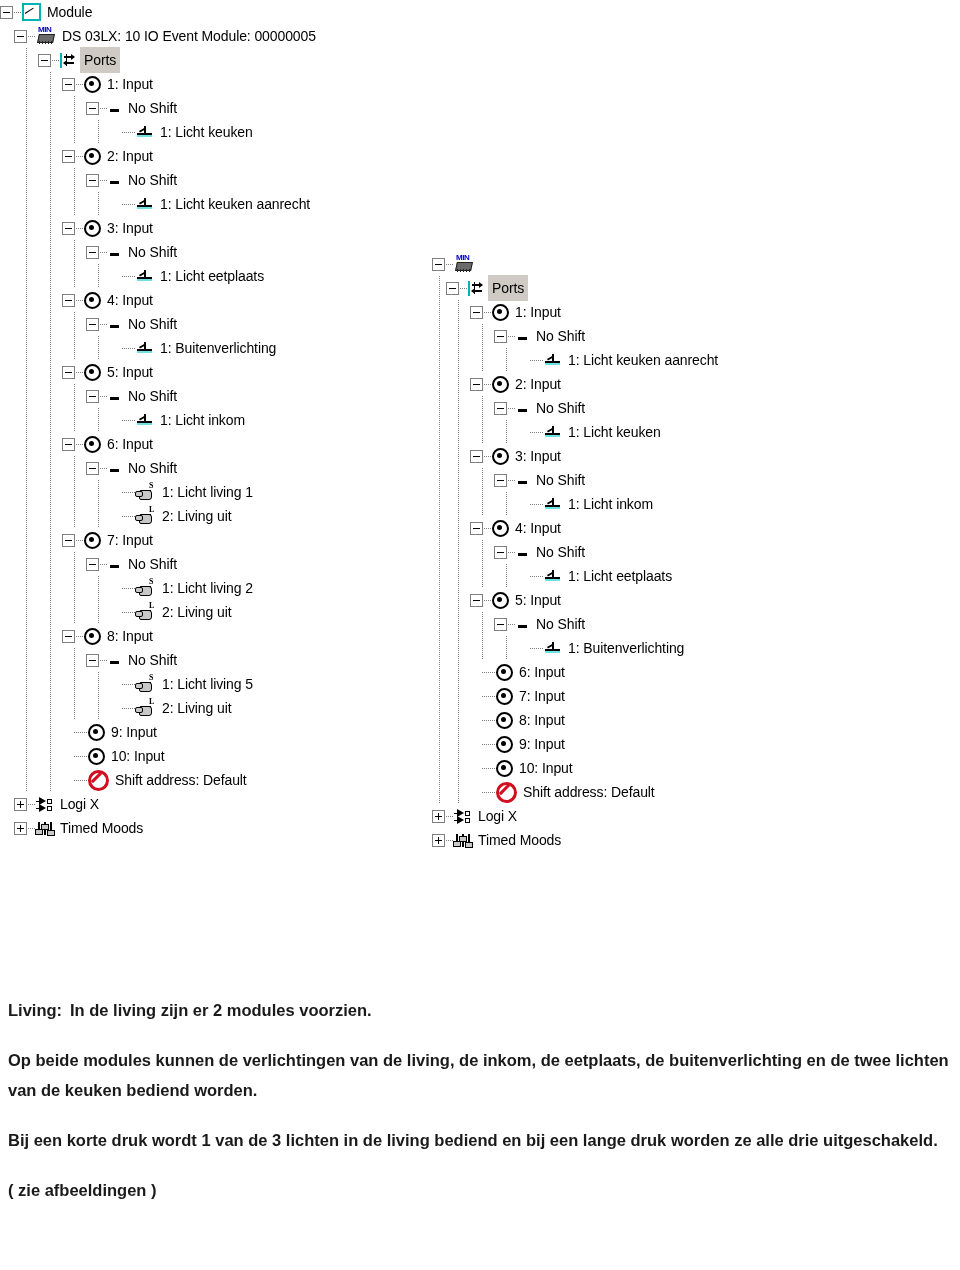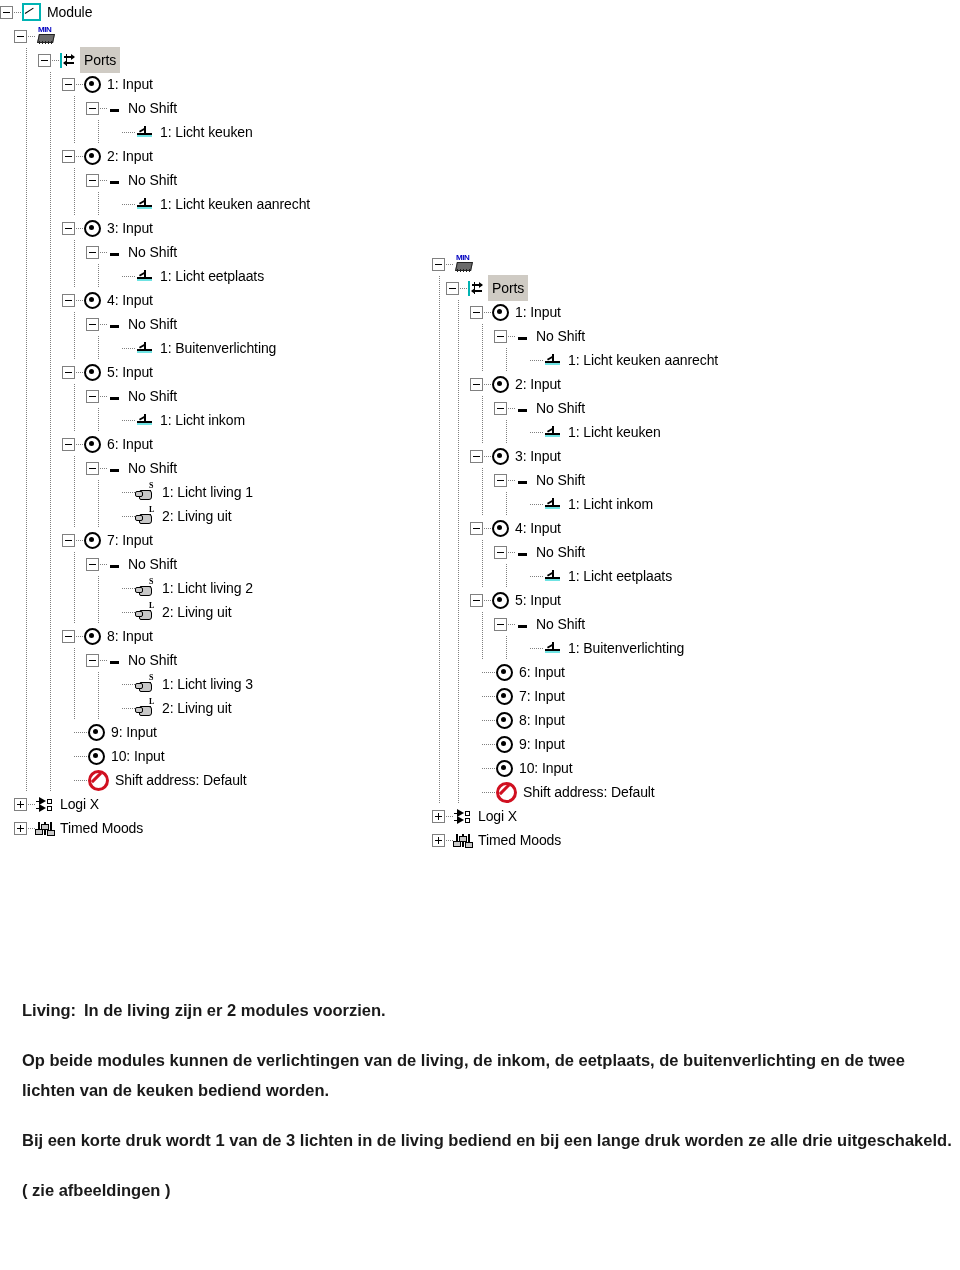--- a/index.html
+++ b/index.html
@@ -161,21 +161,21 @@
 
   
   #textblock{
     position:absolute;left:0;top:995px;width:960px;
     font-family:"Liberation Sans", sans-serif;
     font-weight:bold;
     font-size:16.5px;
     line-height:30px;
     color:#1a1a1a;
   }
-  #textblock p{margin:0 0 20px 14px;padding-left:8px;}
+  #textblock p{margin:0 0 20px 0;padding-left:8px;}
   #textblock .lead{display:flex;}
   #textblock .lead .k{flex:0 0 62px;}
 </style>
 </head>
 <body>
 
 <div id="screenshot">
   <div class="tree" id="tree-left">
       <div class="row">
         <span class="exp"></span>
@@ -185,20 +185,21 @@
       </div>
       <div class="row">
         <span class="indent" style="width: 14px;"></span>
         <span class="exp"></span>
         <span class="dots"></span>
         <span class="ico ico-chip">
           <span class="min">MIN</span>
           <span class="body"></span>
           <span class="legs"></span>
         </span>
+        <span class="label">DS 03LX: 10 IO Event Module: 00000005</span>
       </div>
       <div class="row">
         <span class="indent" style="width: 14px;"></span>
         <span class="indent line" style="width: 24px;"></span>
         <span class="exp"></span>
         <span class="dots"></span>
         <span class="ico ico-ports">
           <span class="bar"></span>
           <span class="v"></span>
           <span class="a1"></span>
@@ -509,21 +510,21 @@
         <span class="indent line" style="width: 24px;"></span>
         <span class="indent line" style="width: 24px;"></span>
         <span class="spacer11"></span>
         <span class="dots w14"></span>
         <span class="ico ico-hand">
           <span class="cuff"></span>
           <span class="palm"></span>
           <span class="finger"></span>
           <span class="badge">S</span>
         </span>
-        <span class="label">1: Licht living 3</span>
+        <span class="label">1: Licht living 5</span>
       </div>
       <div class="row">
         <span class="indent" style="width: 14px;"></span>
         <span class="indent line" style="width: 24px;"></span>
         <span class="indent line" style="width: 24px;"></span>
         <span class="indent line" style="width: 24px;"></span>
         <span class="indent line" style="width: 24px;"></span>
         <span class="spacer11"></span>
         <span class="dots w14"></span>
         <span class="ico ico-hand">

